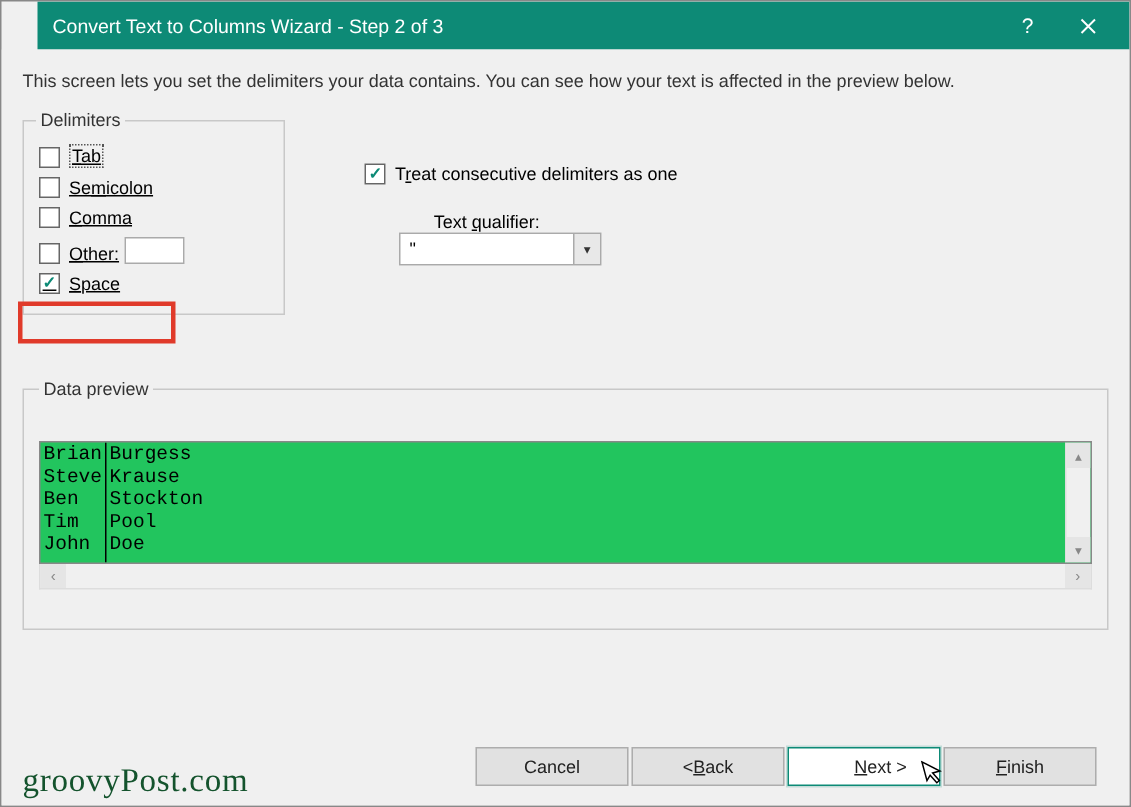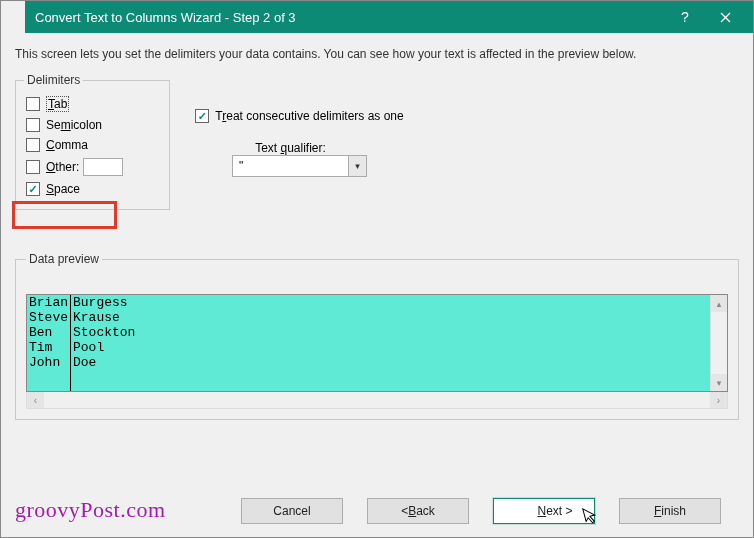--- a/index.html
+++ b/index.html
@@ -32,30 +32,31 @@
   .content {
     padding: 14px 14px 6px 14px;
     background: #f0f0f0;
     height: calc(100% - 32px);
     position: relative;
   }
   .instr { color: #333; margin-bottom: 12px; font-size: 12px; }
   fieldset.delimiters {
     border: 1px solid #c8c8c8;
     padding: 6px 8px 10px 8px;
-    width: 155px;
+    width: 175px;
     display: inline-block;
     vertical-align: top;
     margin: 0;
   }
   fieldset legend { font-size: 12px; color: #333; padding: 0 3px; }
   .chk-row {
-    display: flex; align-items: center;
+    display: flex; align-items: flex-end;
     padding: 3px 2px;
     position: relative;
+    text-decoration: underline;
   }
   .chk {
     width: 14px; height: 14px;
     border: 1px solid #666;
     background: #fff;
     margin-right: 6px;
     display: flex; align-items: center; justify-content: center;
     font-size: 11px; color: #0d8a76; line-height: 1;
   }
   .chk.checked::before { content: "✓"; font-weight: bold; }
@@ -72,21 +73,21 @@
     left: 11px; top: 168px;
     width: 105px; height: 28px;
     pointer-events: none;
   }
   .right-opts {
     display: inline-block;
     vertical-align: top;
     margin-left: 22px;
     margin-top: 36px;
   }
-  .consec-row { display: flex; align-items: flex-end; margin-bottom: 18px; }
+  .consec-row { display: flex; align-items: flex-end; margin-bottom: 18px; margin-left: 28px; }
   .qual-row { display: flex; align-items: center; flex-direction: column; }
   .qual-label { margin-right: 18px; }
   .qual-select {
     width: 135px; height: 22px;
     border: 1px solid #aaa; background: #fff;
     display: flex; align-items: center;
   }
   .qual-select .val { flex:1; padding: 0 6px; }
   .qual-select .arrow {
     width: 18px; height: 20px;
@@ -96,22 +97,22 @@
     font-size: 9px; color:#333;
   }
   fieldset.preview {
     border: 1px solid #c8c8c8;
     margin: 42px 0 0 0;
     padding: 8px 10px 8px 10px;
     height: 168px;
     position: relative;
   }
   .preview-box {
-    background:#5eead4; border:1px solid #888;
-    height: 98px;
+    background:#22c55e; border:1px solid #888;
+    height: 82px;
     margin-top: 20px;
     overflow: hidden;
     position: relative;
   }
   .preview-table {
     font-family: "Courier New", monospace;
     font-size: 13px;
     display: flex;
     height: 100%;
   }
@@ -129,29 +130,29 @@
   }
   .preview-scroll-v .sbtn { height:17px; display:flex;align-items:center;justify-content:center;font-size:9px;color:#888;background:#e5e5e5;}
   .hscroll {
     height: 17px; background:#f0f0f0;
     display:flex; justify-content:space-between;
     border:1px solid #ddd; border-top:none;
     margin-top:0;
   }
   .hscroll .sbtn{width:17px;display:flex;align-items:center;justify-content:center;font-size:10px;color:#888;background:#e5e5e5;}
   .watermark {
-    position: absolute; left: 14px; bottom: 14px;
+    position: absolute; left: 14px; bottom: 4px;
     font-family: Georgia, serif;
     font-size: 22px;
-    color: #a21caf;
+    color: #14532d;
     letter-spacing: 0.5px;
   }
   .btn-row {
-    position: absolute; right: 32px; bottom: 13px;
-    display: flex; gap: 24px;
+    position: absolute; right: 22px; bottom: 13px;
+    display: flex; gap: 2px;
   }
   .btn {
     width: 102px; height: 26px;
     border: 1px solid #adadad;
     background: #e1e1e1;
     display:flex;align-items:center;justify-content:center;
     font-size: 12px; color:#222;
     position: relative;
   }
   .btn.primary {

